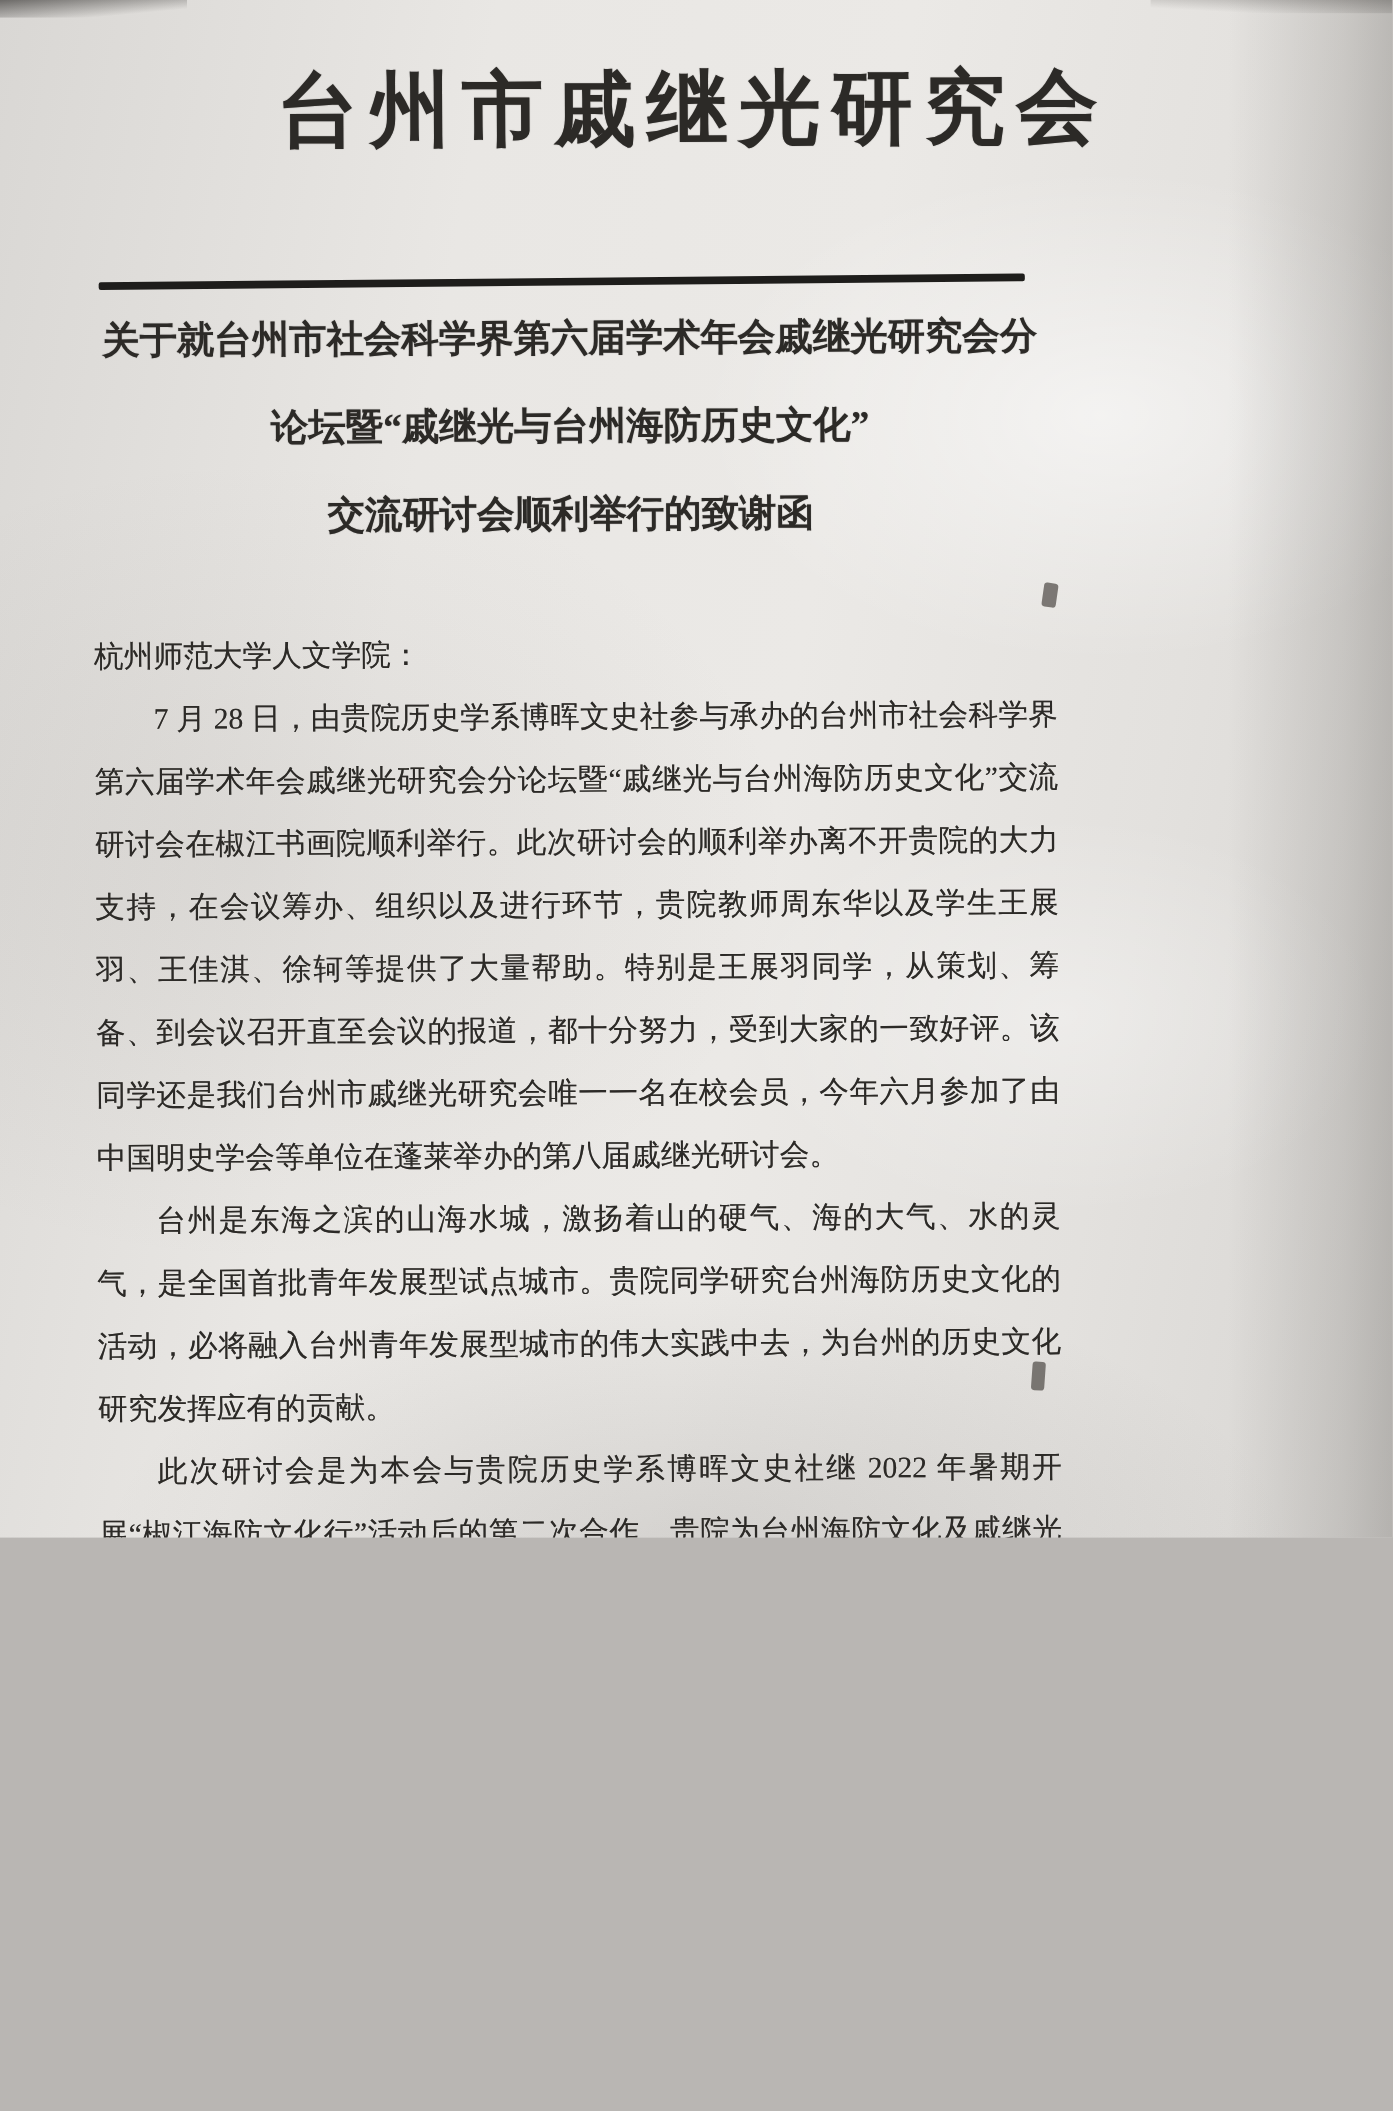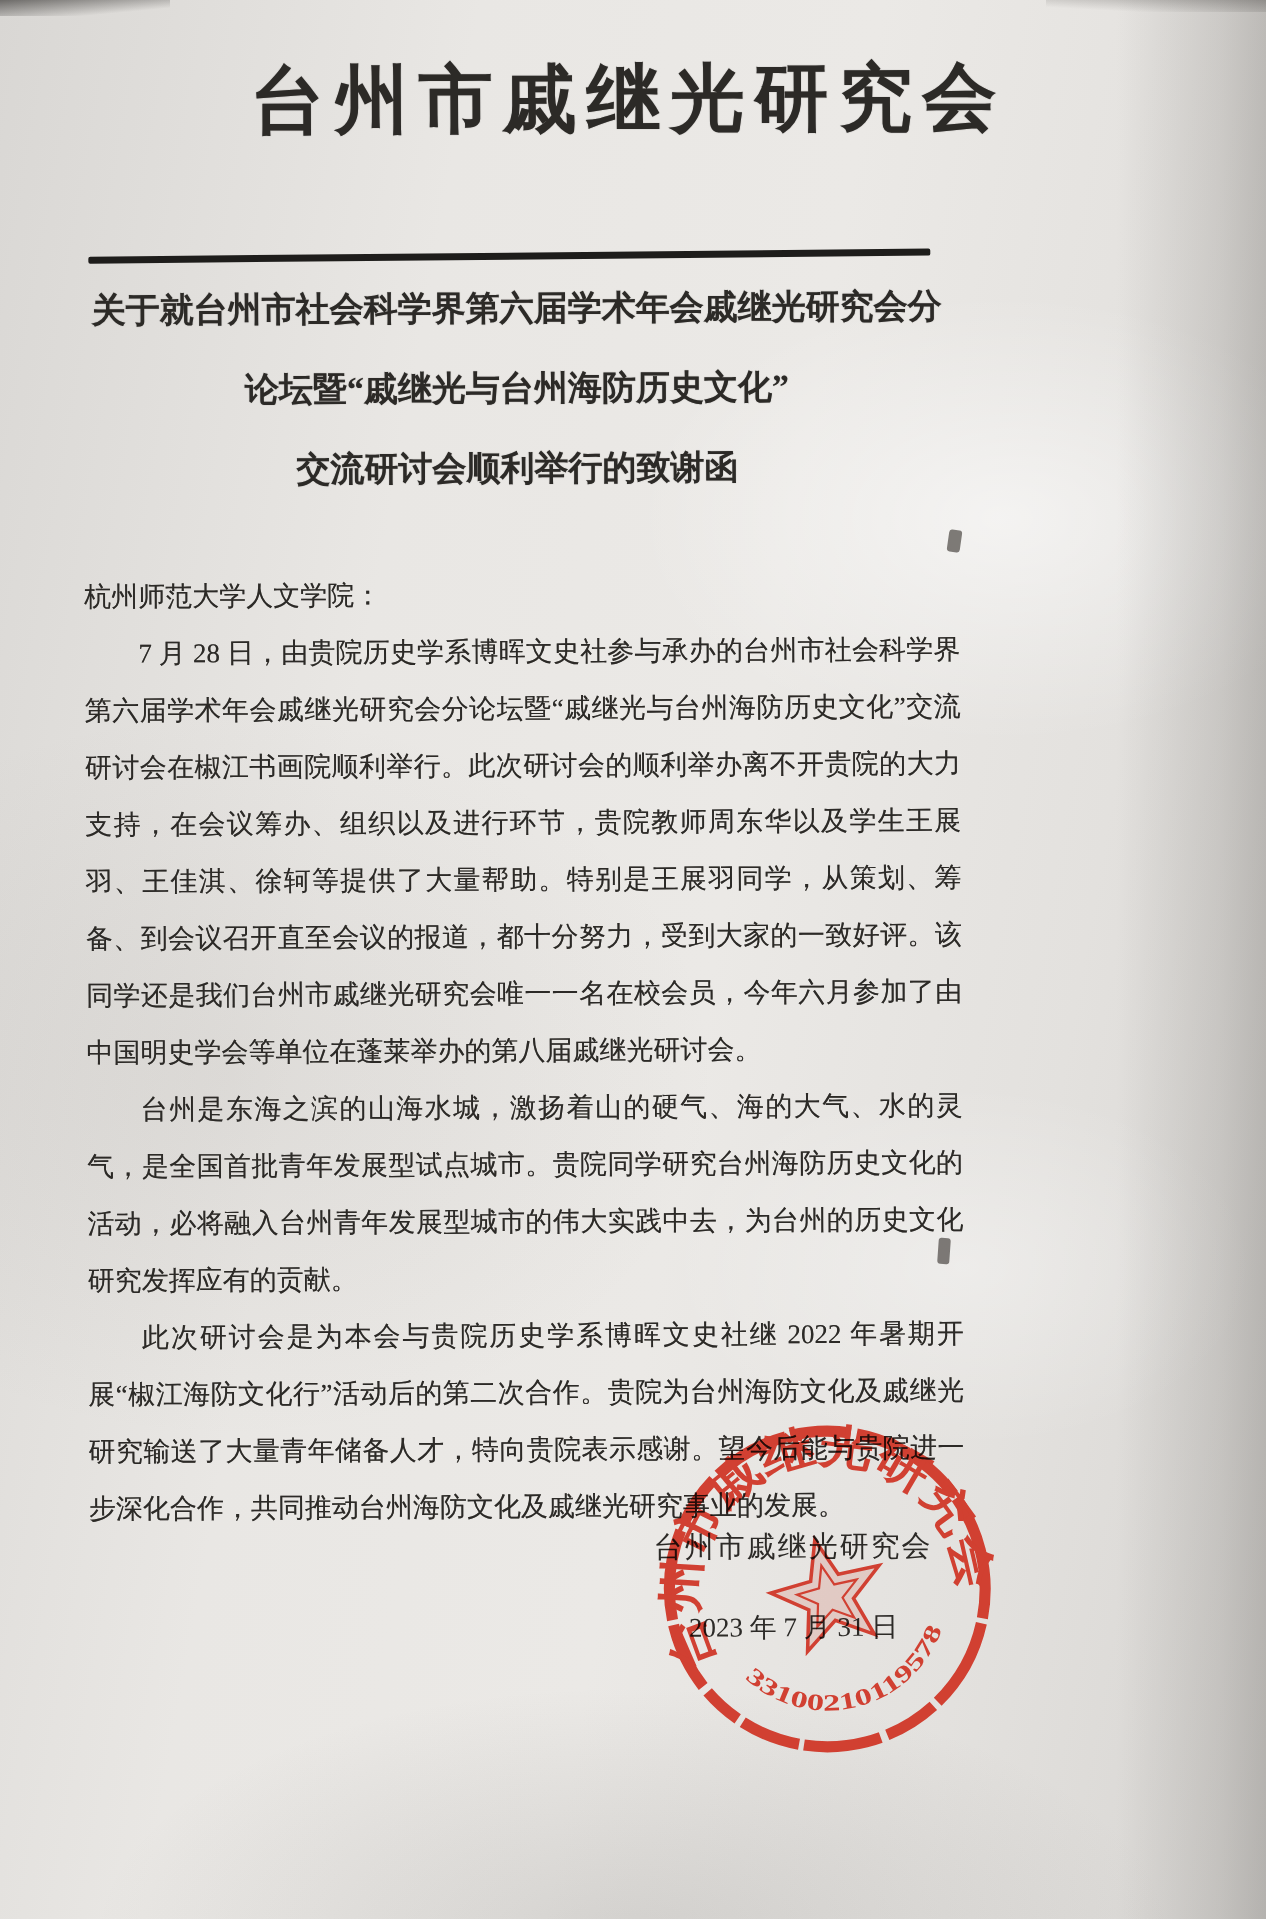--- a/index.html
+++ b/index.html
@@ -2,21 +2,21 @@
 <html style="--ink: #2c2a27; --paper: #e7e5e2; --seal-color: #cf3526;"><head>
 <meta charset="utf-8">
 <style>
   :root{
     --ink:#2c2a27;
     --seal-color:#cf3526;
     --paper:#e7e5e2;
   }
   html,body{margin:0;padding:0;background:#b9b6b3;}
   .photo{
-    position:relative;width:1266px;height:1919px;overflow:hidden;
+    position:relative;width:1266px;height:1398px;overflow:hidden;
     font-family:"Liberation Serif","DejaVu Serif",serif;
     background:
       radial-gradient(ellipse 520px 320px at 79% 27%, rgba(255,255,255,.55), rgba(255,255,255,0) 70%),
       radial-gradient(ellipse 420px 260px at 76% 66%, rgba(255,255,255,.35), rgba(255,255,255,0) 70%),
       radial-gradient(ellipse 700px 520px at 18% 56%, rgba(120,115,110,.10), rgba(120,115,110,0) 70%),
       radial-gradient(ellipse 900px 420px at 50% 101%, rgba(90,88,85,.16), rgba(90,88,85,0) 60%),
       linear-gradient(100deg,#d9d7d4 0%,#e9e7e4 30%,#ebe9e6 55%,#e3e1de 78%,#d7d5d2 100%);
   }
   .right-shade{position:absolute;right:0;top:0;width:150px;height:100%;
     background:linear-gradient(to right, rgba(120,117,113,0), rgba(120,117,113,.22) 70%, rgba(100,97,93,.30));}

